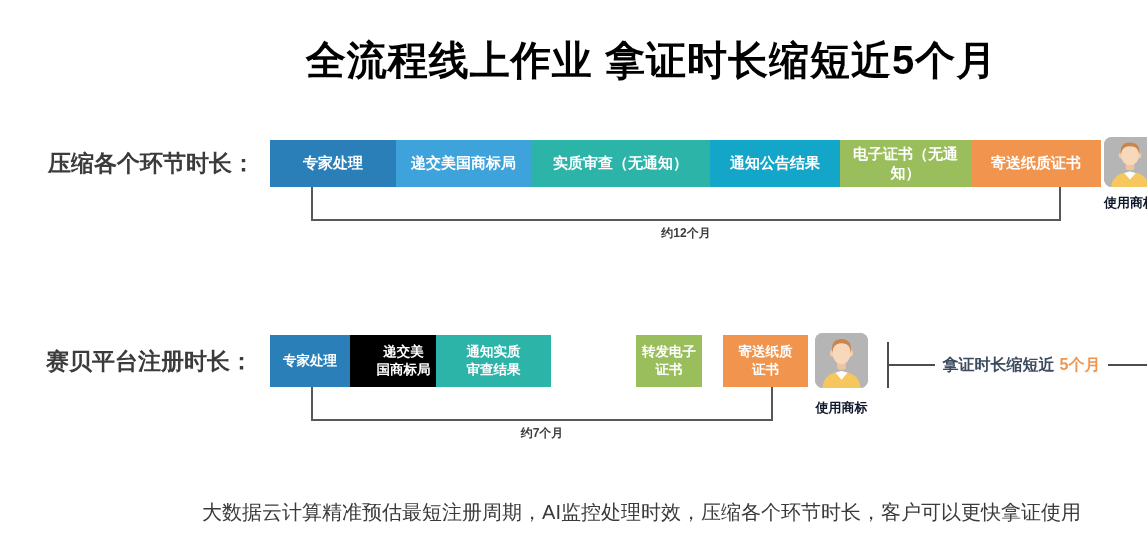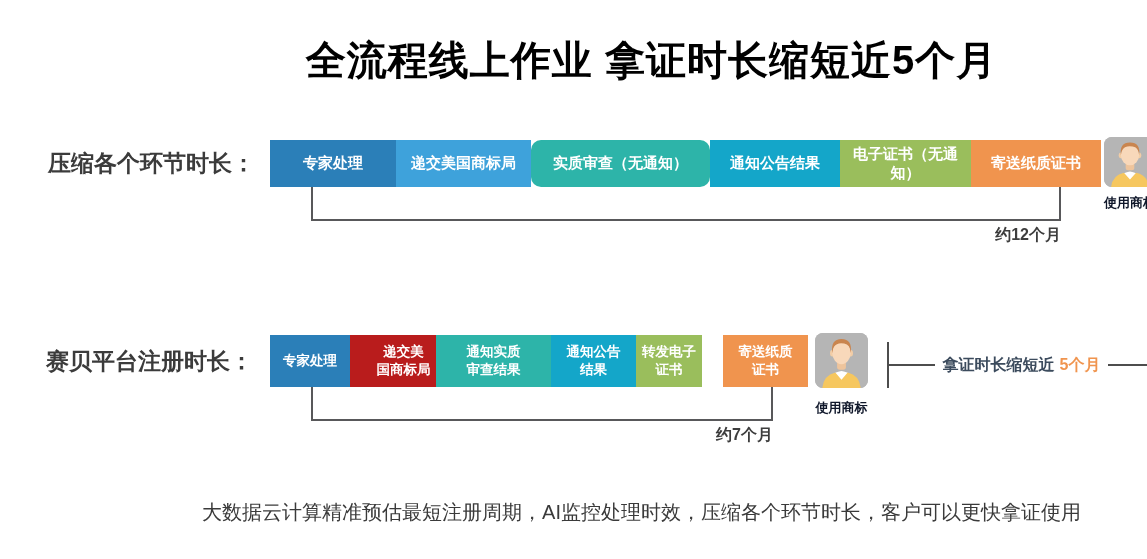--- a/index.html
+++ b/index.html
@@ -20,21 +20,21 @@
     position:absolute; display:flex; align-items:center; justify-content:center;
     color:#fff; font-weight:bold; text-align:center; white-space:pre-line;
   }
   .row1-step { top:140px; height:47px; font-size:15px; }
   .row2-step { top:335px; height:52px; font-size:13.5px; line-height:1.35; }
   .bracket {
     position:absolute; height:34px;
     border-left:2px solid #58585a; border-right:2px solid #58585a; border-bottom:2px solid #58585a;
   }
   .duration {
-    position:absolute; text-align:right; font-size:16px; font-weight:600; color:#3d3d3d;
+    position:absolute; text-align:center; font-size:12px; font-weight:600; color:#3d3d3d;
   }
   .avatar {
     position:absolute; border-radius:8px; overflow:hidden; background:#b5b5b5;
   }
   .avatar svg { display:block; width:100%; height:100%; }
   .avatar-label {
     position:absolute; text-align:center; font-size:13px; font-weight:bold; color:#0f172a; white-space:nowrap;
   }
   .measure {
     position:absolute; left:833px; top:342px; width:285px; height:46px;
@@ -56,21 +56,21 @@
 <body>
 
 <div class="canvas">
 
   <div class="title">全流程线上作业 拿证时长缩短近5个月</div>
 
   <div class="row-label" style="left:10px; top:140px; height:47px;">压缩各个环节时长：</div>
 
   <div class="step row1-step" style="left: 232px; width: 126px; background-color: rgb(43, 127, 184);">专家处理</div>
   <div class="step row1-step" style="left: 358px; width: 135px; background-color: rgb(62, 162, 219);">递交美国商标局</div>
-  <div class="step row1-step" style="left: 493px; width: 179px; background-color: rgb(45, 180, 169); border-radius: 10px;">实质审查（无通知）</div>
+  <div class="step row1-step" style="left: 493px; width: 179px; background-color: rgb(45, 180, 169);">实质审查（无通知）</div>
   <div class="step row1-step" style="left: 672px; width: 130px; background-color: rgb(20, 166, 201);">通知公告结果</div>
   <div class="step row1-step" style="left: 802px; width: 131px; background-color: rgb(154, 190, 92);">电子证书（无通知）</div>
   <div class="step row1-step" style="left: 933px; width: 130px; background-color: rgb(240, 148, 78);">寄送纸质证书</div>
 
   <div class="avatar" style="left:1066px; top:137px; width:52px; height:50px;">
     <svg viewBox="0 0 60 60" preserveAspectRatio="none">
       <rect width="60" height="60" fill="#b5b5b5"></rect>
       <rect x="25" y="26" width="10" height="14" rx="3" fill="#eec49c"></rect>
       <path d="M13 62 Q13 44 30 41.5 Q47 44 47 62 Z" fill="#ffffff"></path>
       <path d="M8 62 Q9 46 23 43 L30 51 L37 43 Q51 46 52 62 Z" fill="#f6c75f"></path>
@@ -81,26 +81,24 @@
     </svg>
   </div>
   <div class="avatar-label" style="left:1056px; top:194px; width:72px;">使用商标</div>
 
   <div class="bracket" style="left:273px; top:187px; width:750px;"></div>
   <div class="duration" style="left:273px; top:225px; width:750px;">约12个月</div>
 
   <div class="row-label" style="left:8px; top:335px; height:52px;">赛贝平台注册时长：</div>
 
   <div class="step row2-step" style="left: 232px; width: 80px; background-color: rgb(43, 127, 184);">专家处理</div>
-  <div class="step row2-step" style="left: 312px; width: 107px; background-color: #b91c1c;">递交美
+  <div class="step row2-step" style="left: 312px; width: 107px; background-color: #000000;">递交美
 国商标局</div>
   <div class="step row2-step" style="left: 398px; width: 115px; background-color: rgb(45, 180, 169);">通知实质
 审查结果</div>
-  <div class="step row2-step" style="left: 513px; width: 85px; background-color: rgb(20, 166, 201);">通知公告
-结果</div>
   <div class="step row2-step" style="left: 598px; width: 66px; background-color: rgb(154, 190, 92);">转发电子
 证书</div>
   <div class="step row2-step" style="left: 685px; width: 85px; background-color: rgb(240, 148, 78);">寄送纸质
 证书</div>
 
   <div class="avatar" style="left:777px; top:333px; width:53px; height:55px;">
     <svg viewBox="0 0 60 60" preserveAspectRatio="none">
       <rect width="60" height="60" fill="#b5b5b5"></rect>
       <rect x="25" y="26" width="10" height="14" rx="3" fill="#eec49c"></rect>
       <path d="M13 62 Q13 44 30 41.5 Q47 44 47 62 Z" fill="#ffffff"></path>

